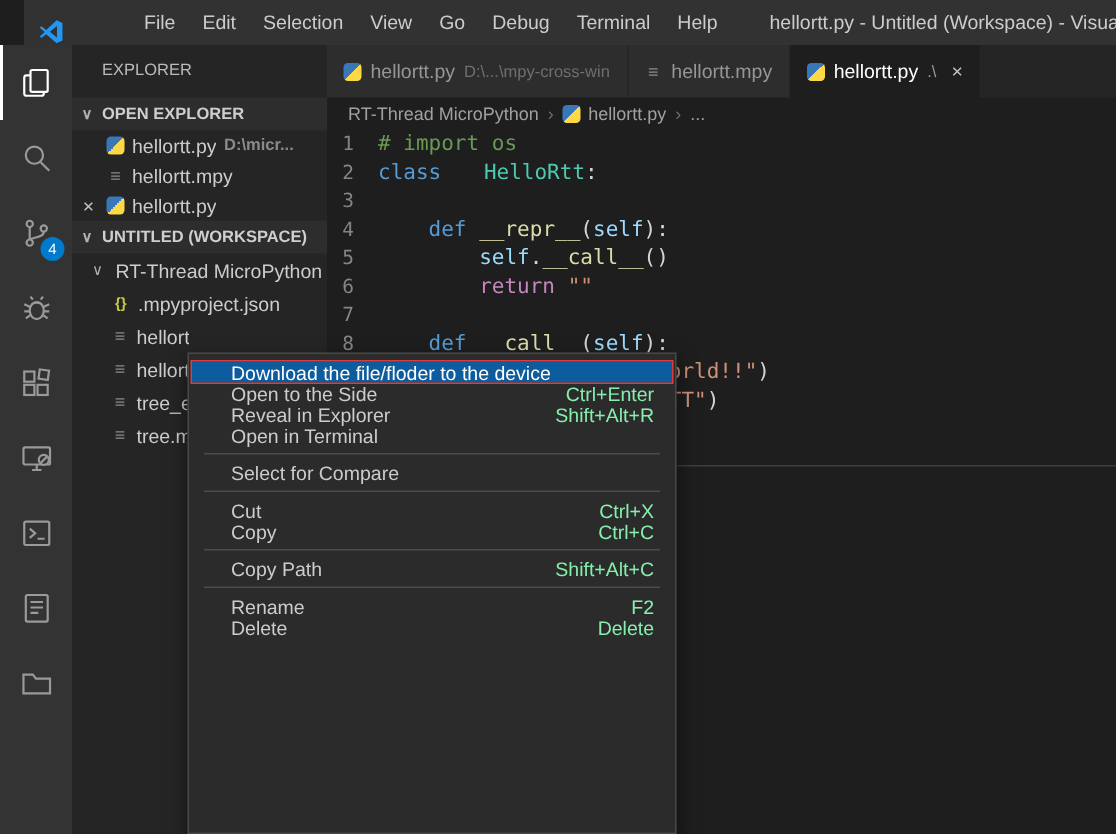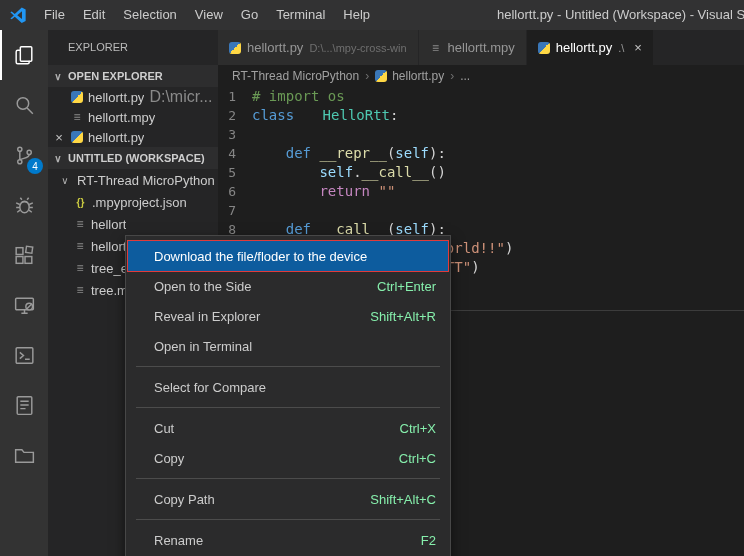--- a/index.html
+++ b/index.html
@@ -7,22 +7,22 @@
   body {
     position:relative; overflow:hidden;
     background:var(--editor-bg,#1e1e1e);
     font-family:"Liberation Sans",sans-serif;
     color:#cccccc; font-size:13px;
     -webkit-font-smoothing:antialiased;
   }
   .icon svg { display:block; }
 
   
-  .titlebar { position:absolute; top:0; left:0; right:0; height:30px;
-    background:var(--titlebar-bg,#323233); display:flex; align-items:center; z-index:5; }
+  .titlebar { position:absolute; top:0; left:16px; right:0; height:30px;
+    background:var(--titlebar-bg,#323233); display:flex; align-items:flex-end; z-index:5;gap:36px; }
   .vslogo { margin:0 8px 0 9px; width:18px; height:18px; }
   .menu-item { padding:0 9px; height:30px; line-height:30px; color:#cccccc; cursor:default; }
   .window-title { position:absolute; left:497px; right:0; top:0; height:30px; line-height:30px;
     white-space:nowrap; overflow:hidden; color:#cccccc; }
 
   
   .activitybar { position:absolute; top:30px; left:0; bottom:0; width:48px;
     background:var(--activitybar-bg,#333333); z-index:4; }
   .ab-item { width:48px; height:50px; display:flex; align-items:center; justify-content:center; position:relative; color:#9a9a9a; }
   .ab-item.active { color:#ffffff; box-shadow:inset 2px 0 0 #ffffff; }
@@ -37,21 +37,21 @@
   .sidebar-title { height:35px; line-height:35px; padding-left:20px; font-size:11px; color:#bbbbbb; }
   .section-header { height:22px; display:flex; align-items:center; gap:3px; padding-left:3px;
     font-size:11px; font-weight:bold; color:#cfcfcf; background:#2d2d2e; white-space:nowrap; overflow:hidden; }
   .chev { font-size:10px; color:#b0b0b0; width:14px; text-align:center; flex:none; }
   .row { height:20px; display:flex; align-items:center; gap:5px; white-space:nowrap; overflow:hidden;
     color:#cccccc; cursor:default; }
   .oe-row { padding-left:4px; }
   .tree-row { height:22px; padding-left:10px; }
   .tree-row.ind { padding-left:26px; }
   .row-label { overflow:hidden; text-overflow:clip; }
-  .detail { color:#8a8a8a; font-size:16px; }
+  .detail { color:#8a8a8a; font-size:11px;font-weight:bold; }
   .close-x { width:14px; text-align:center; color:#c5c5c5; flex:none; }
   .close-spacer { width:14px; flex:none; }
   .py-ic { width:12px; height:12px; border-radius:3px; flex:none;
     background:linear-gradient(135deg,#3a77b8 0 50%,#ffd845 50% 100%); }
   .mpy-ic { color:#8a8a8a; font-size:12px; width:12px; text-align:center; flex:none; }
   .json-ic { color:#cbcb41; font-size:10px; font-weight:bold; width:13px; text-align:center; flex:none; }
 
   
   .editor { position:absolute; top:30px; left:218px; right:0; bottom:0; background:var(--editor-bg,#1e1e1e); }
   .tabs { height:35px; background:var(--sidebar-bg,#252526); display:flex; }
@@ -80,21 +80,21 @@
   .tk-string  { color:var(--syn-string,#CE9178); }
   .tk-plain   { color:var(--syn-plain,#D4D4D4); }
   .ul { text-decoration-style:wavy; text-decoration-color:#3794ff; }
 
   .split-line { position:absolute; top:280px; left:0; right:0; border-top:1px solid #3c3c3c; }
 
   
   .context-menu { position:absolute; left:125px; top:235px; width:326px; min-height:321px;
     background:var(--menu-bg,#2b2b2c); border:1px solid #474747; box-shadow:0 5px 12px rgba(0,0,0,.55);
     padding:5px 0 8px; z-index:20; }
-  .cm-item { height:30px; display:flex; align-items:center; padding:0 14px 0 28px; color:#cccccc; cursor:default; }
+  .cm-item { height:14px; display:flex; align-items:center; padding:0 14px 0 28px; color:#cccccc; cursor:default; }
   .cm-label { flex:1; white-space:nowrap; }
   .cm-shortcut { color:#86efac; white-space:nowrap; }
   .cm-sep { border-top:1px solid #4c4c4c; margin:5px 10px; }
   .cm-item.hl { background:var(--menu-highlight,#0d5c9e); color:#ffffff; margin:0 2px;
     padding-left:26px; outline:1px solid var(--menu-highlight-border,#e03b3b); outline-offset:0; }
 </style>
 </head>
 <body>
 
 <div class="titlebar">
@@ -102,20 +102,21 @@
     <svg viewBox="0 0 24 24" width="18" height="18">
         <path fill="#2196f3" d="M17 2 7.7 10.6 3.6 7.4 1.8 8.4l4.6 4.1-4.6 4.1 1.8 1 4.1-3.2L17 22.5l5.2-2.5V4.5L17 2zm.3 5.1v10.3L11 12.2l6.3-5.1z"></path>
       </svg>
   </span>
   <div id="menubar" style="display:flex;">
       <div class="menu-item">File</div>
       <div class="menu-item">Edit</div>
       <div class="menu-item">Selection</div>
       <div class="menu-item">View</div>
       <div class="menu-item">Go</div>
+      <div class="menu-item">Debug</div>
       <div class="menu-item">Terminal</div>
       <div class="menu-item">Help</div>
     </div>
   <div class="window-title">hellortt.py - Untitled (Workspace) - Visual Stu</div>
 </div>
 
 <div id="activitybar" class="activitybar">
     <div class="ab-item active">
       <span class="icon">
         <svg viewBox="0 0 24 24">

